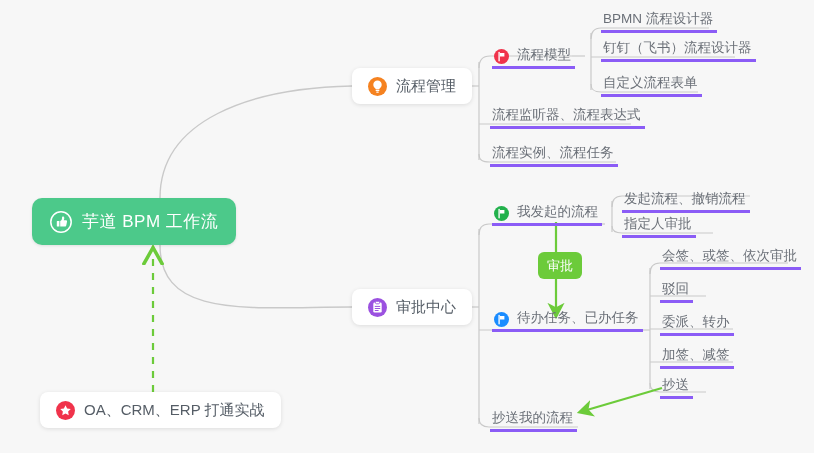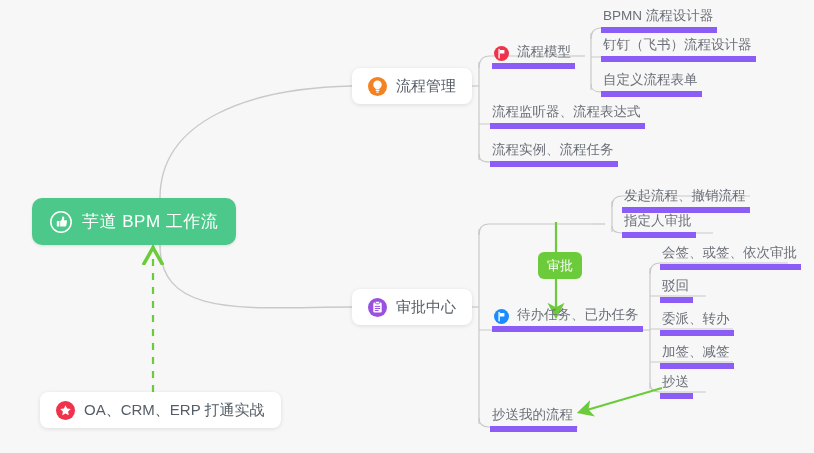--- a/index.html
+++ b/index.html
@@ -55,21 +55,21 @@
     font-size: 15px;
     box-shadow: 0 1px 4px rgba(0,0,0,0.11);
   }
   .card-node .label { margin-left: 9px; }
   
   .leaf-node {
     color: #6b7078;
     font-size: 13.5px;
     height: 25px;
     padding: 0 4px 0 2px;
-    border-bottom: 6px solid #8b5cf6;
+    border-bottom: 3px solid #8b5cf6;
     align-items: flex-end;
     padding-bottom: 2px;
   }
   .leaf-node.with-icon { padding-left: 2px; }
   .leaf-node .label { margin-left: 0; }
   .leaf-node.with-icon .label { margin-left: 8px; }
   
   .badge-node {
     background: #6ccb3a;
     border-radius: 6px;
@@ -215,20 +215,30 @@
       <svg width="19" height="19" viewBox="0 0 19 19">
         <circle cx="9.5" cy="9.5" r="9.5" fill="#9b51e0"></circle>
         <rect x="5.3" y="4.6" width="8.4" height="10" rx="1.3" fill="#ffffff"></rect>
         <rect x="7.5" y="3.3" width="4" height="2.5" rx="1" fill="#ffffff" stroke="#9b51e0" stroke-width="0.9"></rect>
         <path d="M7.2 8.4 h4.6 M7.2 10.5 h4.6 M7.2 12.5 h3.0" stroke="#9b51e0" stroke-width="1" stroke-linecap="round"></path>
       </svg>
     </span>
     <span class="label">审批中心</span>
   </div>
 
+  <div class="node leaf-node with-icon" style="left:492px; top:201px;">
+    <span class="ic">
+      <svg width="15" height="15" viewBox="0 0 15 15">
+        <circle cx="7.5" cy="7.5" r="7.5" fill="#22b14c"></circle>
+        <path d="M5.1 3.4 v8.3" stroke="#ffffff" stroke-width="1.35" stroke-linecap="round" fill="none"></path>
+        <path d="M5.9 4.0 h4.5 v3.5 h-4.5 z" fill="#ffffff"></path>
+      </svg>
+    </span>
+    <span class="label">我发起的流程</span>
+  </div>
 
   <div class="node leaf-node" style="left:622px; top:188px;">
     <span class="label">发起流程、撤销流程</span>
   </div>
   <div class="node leaf-node" style="left:622px; top:213px;">
     <span class="label">指定人审批</span>
   </div>
 
   <div class="node leaf-node with-icon" style="left:492px; top:307px;">
     <span class="ic">

